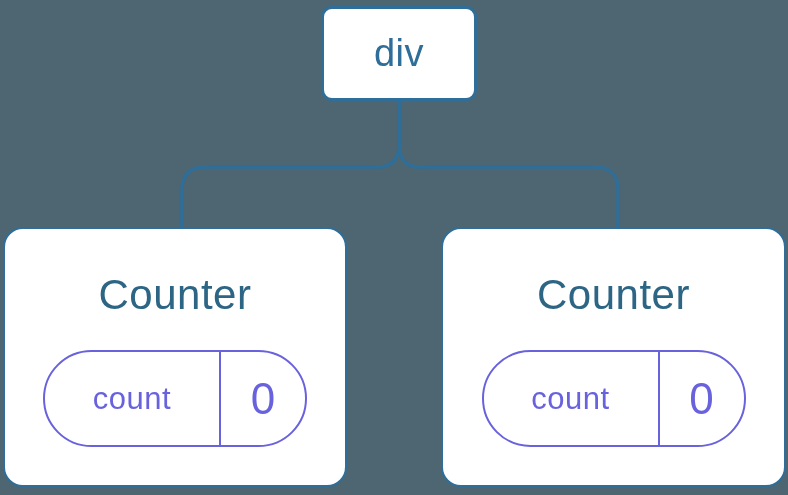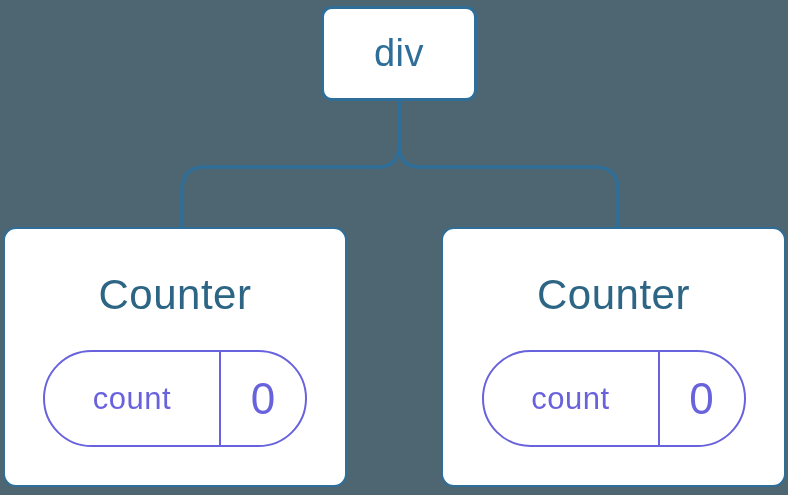--- a/index.html
+++ b/index.html
@@ -49,21 +49,21 @@
     font-weight: 500;
     letter-spacing: 0.5px;
   }
 
   .card {
     position: absolute;
     top: 227px;
     height: 260px;
     background: var(--card-bg);
     border: 2.5px solid var(--blue);
-    border-radius: 13px;
+    border-radius: 20px;
   }
   .card-left  { left: 3px;   width: 344px; }
   .card-right { left: 441px; width: 345px; }
 
   .card-title {
     position: absolute;
     top: 40px;
     width: 100%;
     text-align: center;
     color: var(--title-blue);

